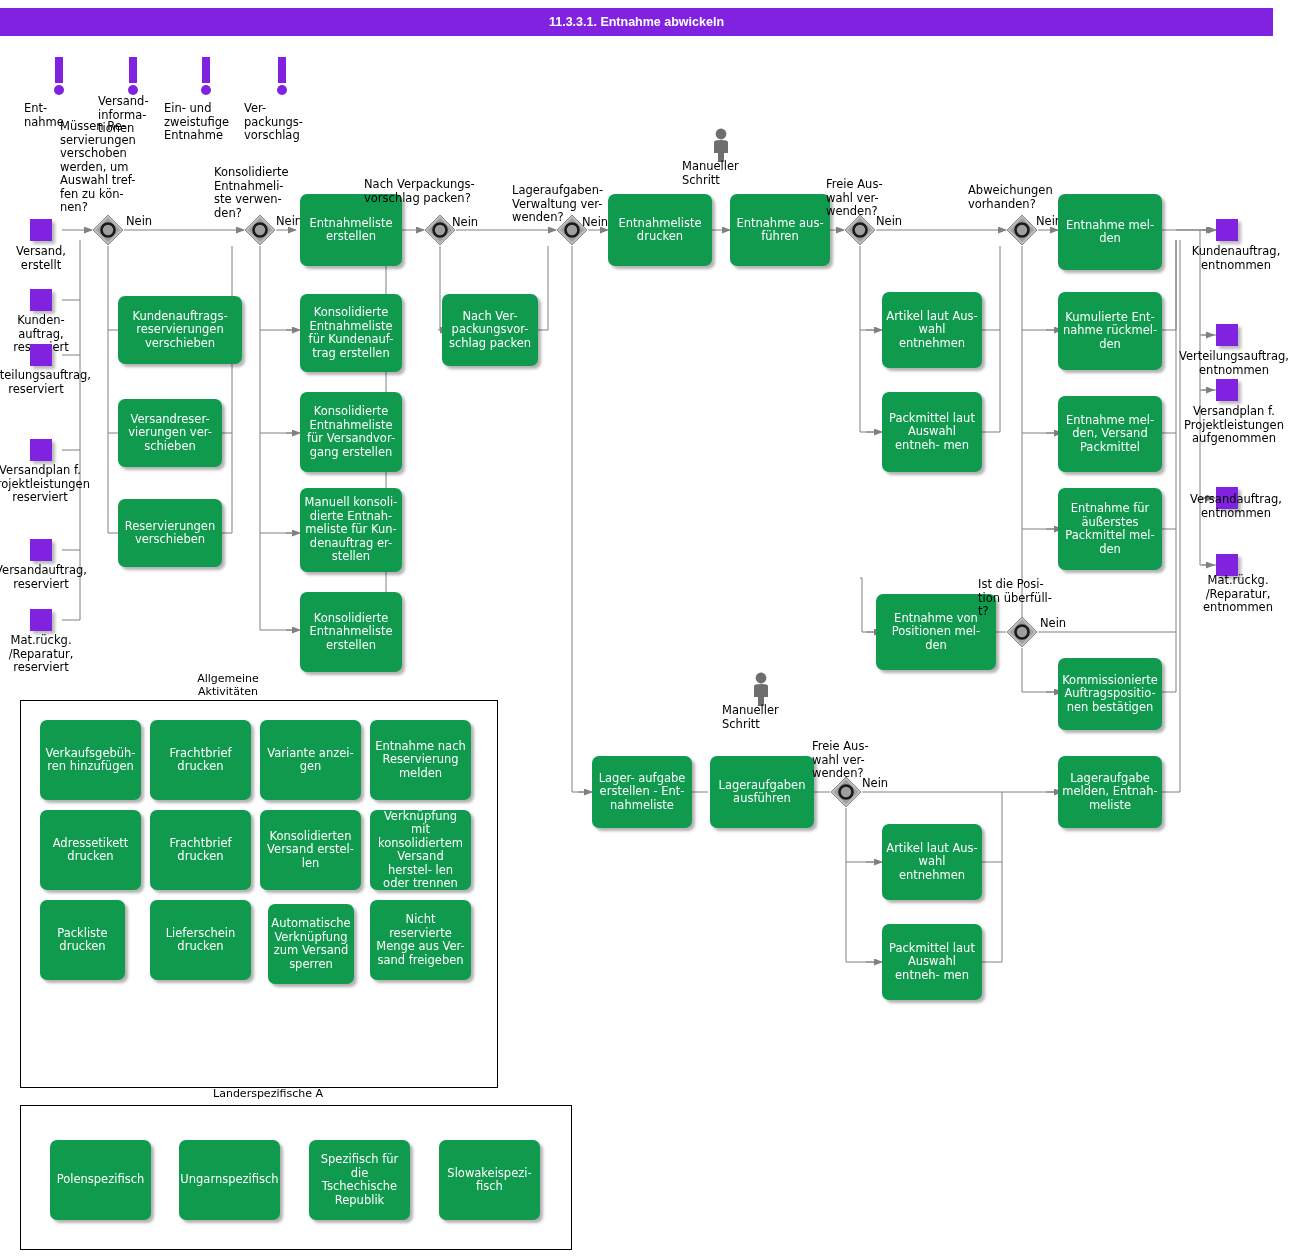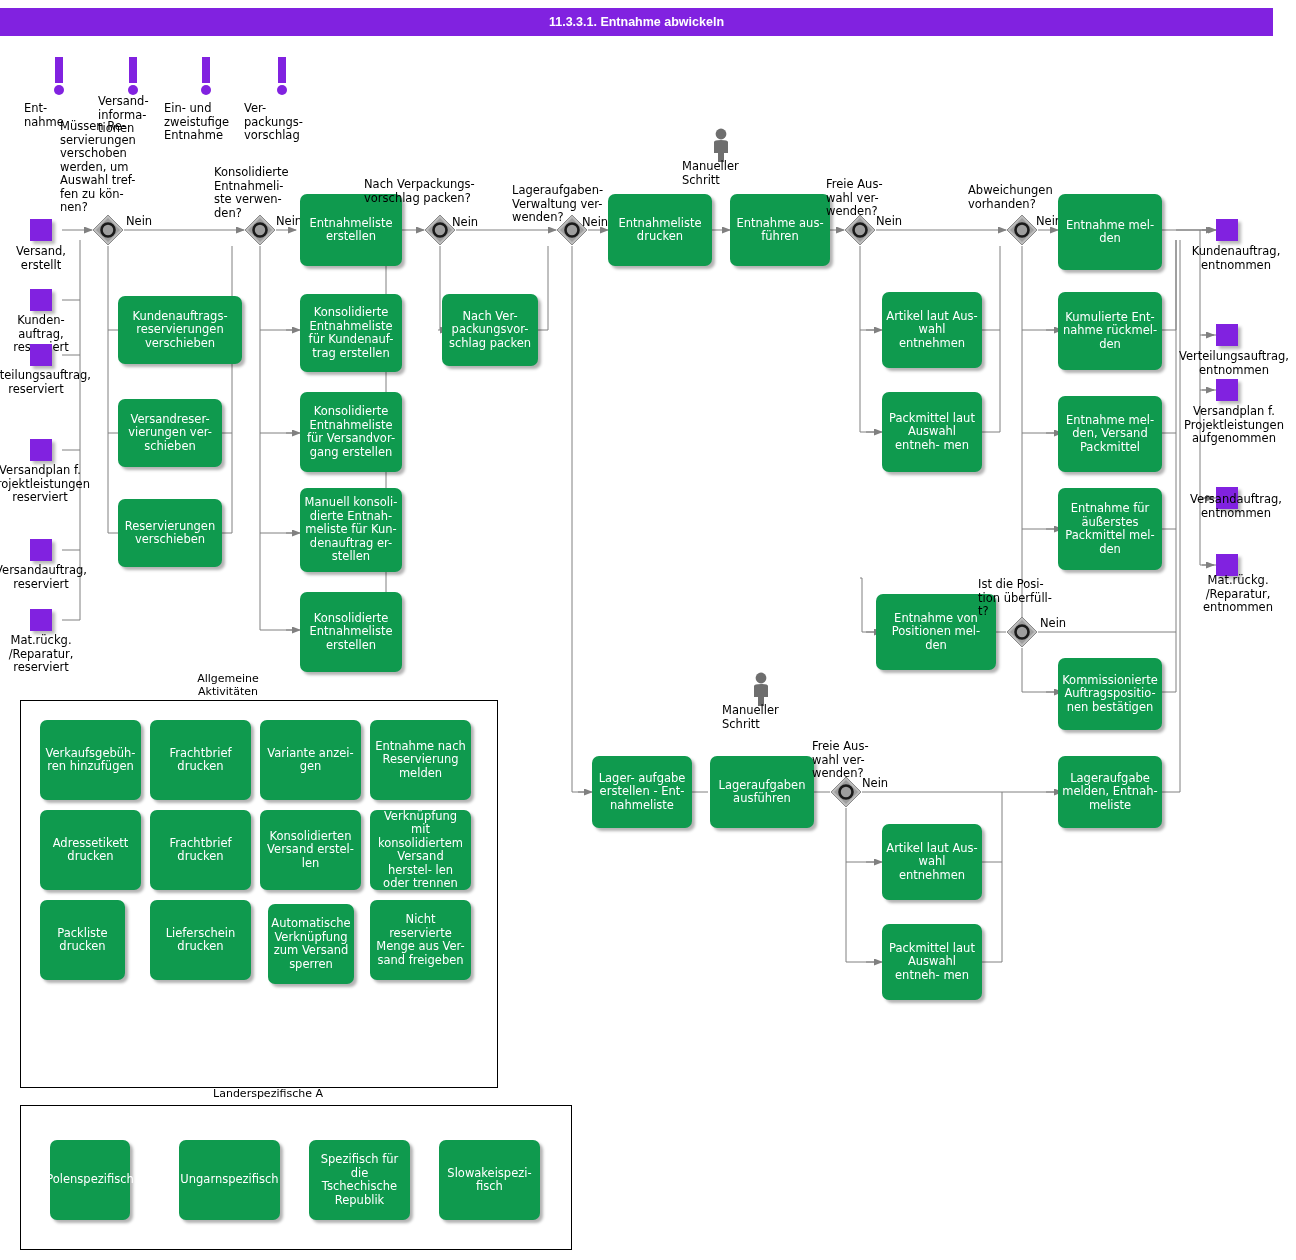--- a/index.html
+++ b/index.html
@@ -572,21 +572,21 @@
 zum Versand
 sperren</div>
   <div class="node" style="left:370px; top:900px; width:101px; height:80px;">Nicht reservierte
 Menge aus Ver-
 sand freigeben</div>
 
 
   <div class="frame-title" style="left:180px; top:1088px; width:176px;">Landerspezifische A</div>
   <div class="frame" style="left:20px; top:1105px; width:552px; height:145px;"></div>
 
-  <div class="node" style="left:50px; top:1140px; width:80px; height:80px;">Polenspezifisch</div>
+  <div class="node" style="left:50px; top:1140px; width:101px; height:80px;">Polenspezifisch</div>
   <div class="node" style="left:179px; top:1140px; width:101px; height:80px;">Ungarnspezifisch</div>
   <div class="node" style="left:309px; top:1140px; width:101px; height:80px;">Spezifisch für
 die Tschechische
 Republik</div>
   <div class="node" style="left:439px; top:1140px; width:101px; height:80px;">Slowakeispezi-
 fisch</div>
 
 </div>
 
 </body></html>

